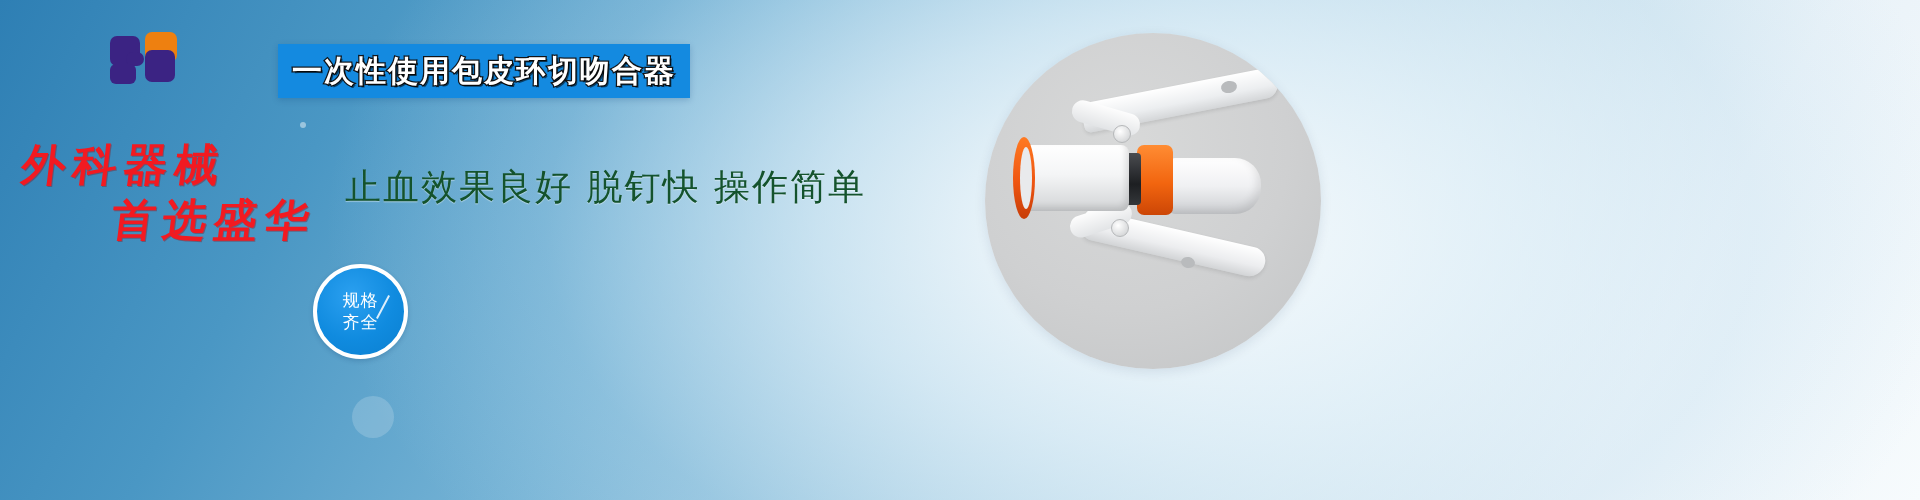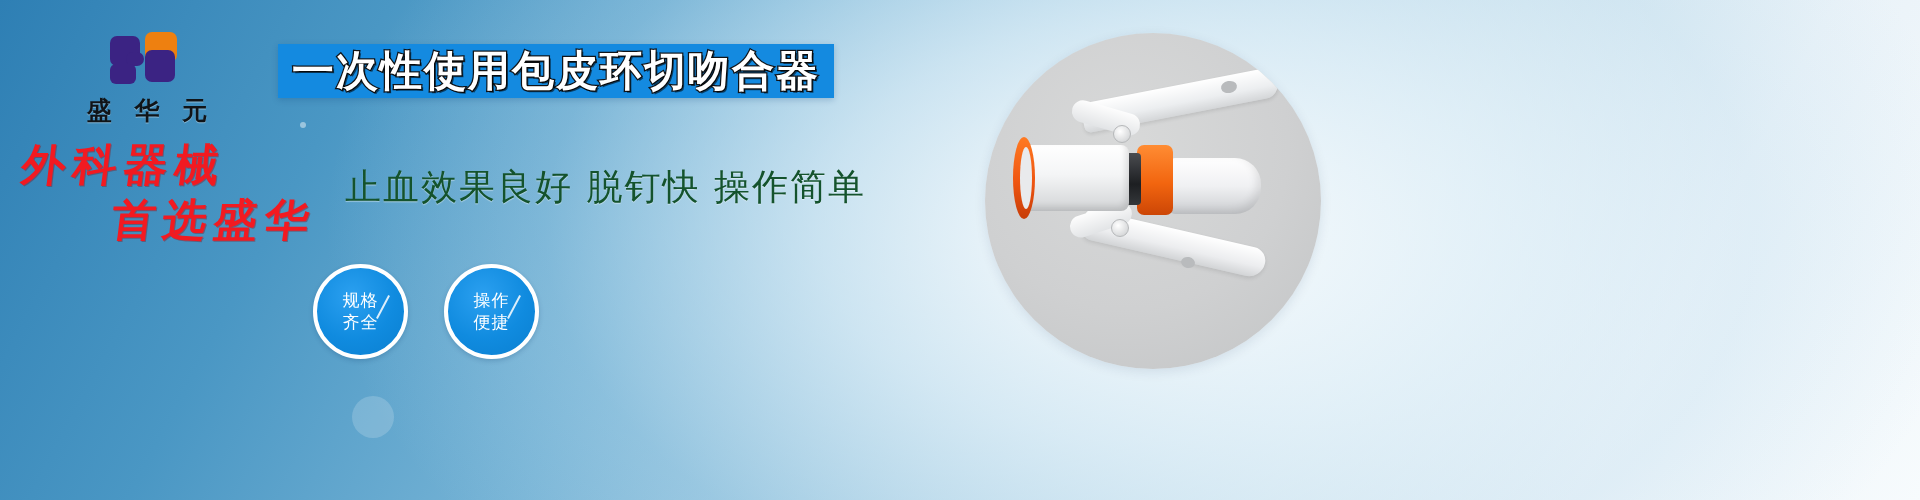--- a/index.html
+++ b/index.html
@@ -43,21 +43,21 @@
 
   
   .title-bar {
     position:absolute; left:278px; top:44px; height:54px;
     background:#148ae0; padding:0 14px;
     display:flex; align-items:center;
     box-shadow:0 2px 6px rgba(0,60,120,0.22);
   }
   .title-text {
     font-family:"DejaVu Sans", sans-serif;
-    font-size:42px; font-weight:700; letter-spacing:2px; color:#ffffff;
+    font-size:30px; font-weight:700; letter-spacing:2px; color:#ffffff;
     white-space:nowrap; line-height:1;
     -webkit-text-stroke:2.5px #111418;
     paint-order:stroke fill;
     text-shadow:2px 2px 0 rgba(0,0,0,0.55);
   }
 
   
   .subtitle {
     position:absolute; left:345px; top:163px;
     font-family:"DejaVu Sans", sans-serif;
@@ -175,44 +175,38 @@
   <div class="bubble b2"></div>
 
   <div class="logo-block">
     <div class="logo-mark">
       <div class="lm lm-a"></div>
       <div class="lm lm-b"></div>
       <div class="lm lm-c"></div>
       <div class="lm lm-d"></div>
       <div class="lm lm-e"></div>
     </div>
-    <div class="logo-name">盛 华 元</div>
   </div>
 
   <div class="calli">
     <span class="l1">外科器械</span>
     <span class="l2">首选盛华</span>
   </div>
 
   <div class="title-bar">
     <span class="title-text">一次性使用包皮环切吻合器</span>
   </div>
 
   <div class="subtitle">止血效果良好 脱钉快 操作简单</div>
 
   <div class="circles">
     <div class="circle">
       <div class="slash"></div>
       <span>规格</span>
       <span>齐全</span>
-    </div>
-    <div class="circle">
-      <div class="slash"></div>
-      <span>操作</span>
-      <span>便捷</span>
     </div>
   </div>
 
   <div class="product">
     <div class="p-el p-arm-top"></div>
     <div class="p-el p-arm-top2"></div>
     <div class="p-el p-arm-bot"></div>
     <div class="p-el p-arm-bot2"></div>
     <div class="p-el p-cone"></div>
     <div class="p-el p-ring-o2"></div>

